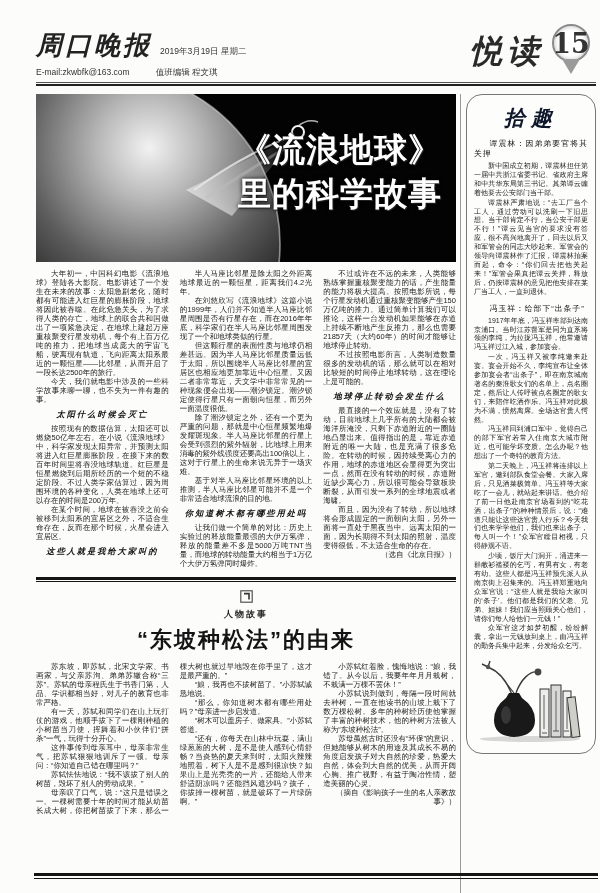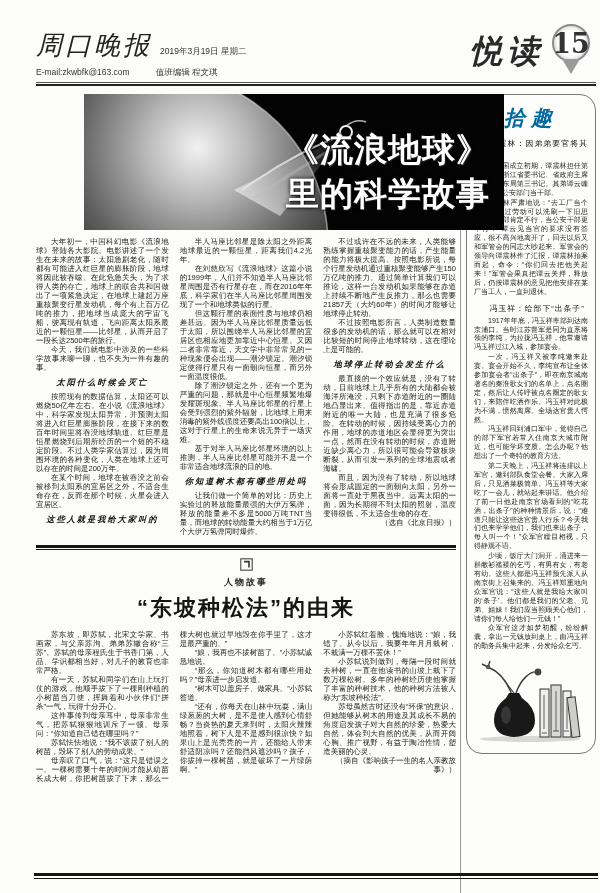--- a/index.html
+++ b/index.html
@@ -5,21 +5,21 @@
   * { margin:0; padding:0; box-sizing:border-box; }
   html,body { background:#e9e9e7; }
   body { font-family:"Liberation Sans", sans-serif; color:#1c1c1c; }
   .page { position:relative; width:600px; height:893px; margin:0 auto; background:#fcfcfb;
           padding:24px 4px 0 36px; overflow:hidden; }
 
   
   .hdr { display:flex; justify-content:space-between; align-items:flex-start; height:56px; }
   .hdr-left { padding-top:4px; }
   .masthead-row { display:flex; align-items:baseline; gap:8px; }
-  .masthead { font-family:"DejaVu Serif", serif; font-style:italic; font-weight:normal;
+  .masthead { font-family:"DejaVu Serif", serif; font-style:italic; font-weight:bold;
               font-size:26px; letter-spacing:3px; color:#222;text-align:center; }
   .issue-date { font-size:8.5px; color:#333; }
   .hdr-sub { margin-top:4px; font-size:8.5px; color:#333; display:flex; gap:26px; }
   .hdr-right { display:flex; align-items:flex-start; gap:8px; padding-right:6px; }
   .section-title { font-family:"DejaVu Serif", serif; font-style:italic; font-weight:bold;
                    font-size:32px; letter-spacing:5px; color:#2a2a2a; margin-top:6px; }
   .pin { display:flex; flex-direction:column; align-items:center; margin-top:0; }
   .pin-circle { width:38px; height:38px; border-radius:50%; border:2px solid #8a8a8a;
                 background:#fff; box-shadow:inset 0 0 5px #bbb;
                 display:flex; align-items:center; justify-content:center;
@@ -28,21 +28,21 @@
               border-left:9px solid transparent; border-right:9px solid transparent;
               border-top:15px solid #9a9a9a; }
   .hdr-rule { margin-top:2px; border-top:1px solid #555; border-bottom:2px solid #222; height:4px; }
 
   
   .content { position:relative; display:flex; gap:10px; margin-top:8px; }
   .left-col { width:420px; }
   .v-rule { position:absolute; left:424px; top:0; height:832px; width:1px; background:#9a9a9a; }
 
   
-  .hero { position:relative; width:420px; height:136px; background:#701a75; overflow:hidden;margin-left:48px; }
+  .hero { position:relative; width:420px; height:168px; background:#701a75; overflow:hidden; }
   .hero svg { display:block; }
   .hero-title { position:absolute; right:14px; top:34px; text-align:left; color:#fff;
                 font-weight:bold; font-size:33px; line-height:44px; letter-spacing:1px;
                 text-shadow:0 0 4px #000, 1px 1px 0 #333; }
 
   
   .cols { column-count:3; column-gap:11px; margin-top:7px; text-align:justify; }
   .cols p { font-size:7.5px; line-height:9px; text-indent:2em; color:#222; }
   .cols h4 { font-size:8.2px; line-height:10px; font-weight:bold; font-style:italic;
              text-align:center; text-indent:0; letter-spacing:2px; margin:6px 0 4px; color:#111; }
@@ -53,21 +53,21 @@
   .sec-tag { display:flex; align-items:center; justify-content:center; gap:5px; margin-top:8px;flex-direction:column; }
   .sec-tag svg { display:block; }
   .sec-tag-label { font-size:9px; font-weight:bold; letter-spacing:2px; color:#222; }
   .feature-headline { text-align:center; font-size:22px; font-weight:bold; letter-spacing:2px;
                       color:#141414; margin:4px 0 2px; }
 
   
   .sidebar { width:130px; border:1px solid #777; border-radius:16px; padding:7px 7px 6px;
              background:#fdfdfc; align-self:flex-start; }
   .sb-title { text-align:center; font-family:"DejaVu Serif", serif; font-style:italic;
-              font-weight:bold; font-size:21px; letter-spacing:6px; color:#0369a1; margin:2px 0 6px; }
+              font-weight:bold; font-size:21px; letter-spacing:6px; color:#0f172a; margin:2px 0 6px; }
   .sidebar p { font-size:7px; line-height:8.9px; text-align:justify; text-indent:2em; color:#222;
                margin-bottom:1px; }
   .sb-headline { font-size:7.8px; line-height:10px; font-weight:normal; text-indent:2em;
                  text-align:justify; letter-spacing:1px; margin:7px 0 3px; color:#111; }
   .sb-art { margin-top:6px; text-align:center; }
 
   .bottom-rule { position:absolute; left:34px; right:2px; bottom:14px;
                  border-top:3px solid #151515; border-bottom:1.5px solid #151515; height:6px; }
 </style>
 </head>

